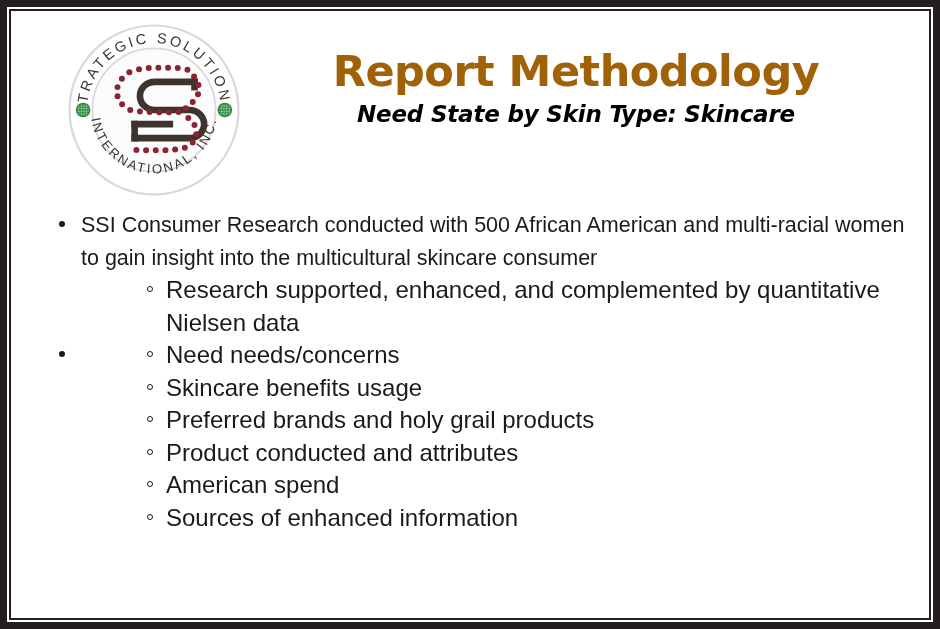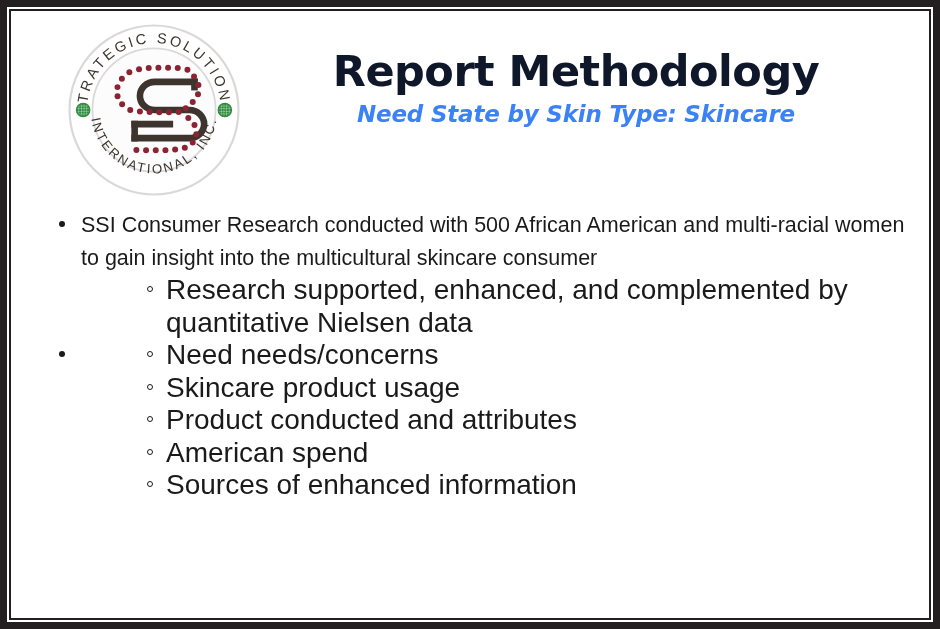--- a/index.html
+++ b/index.html
@@ -65,33 +65,33 @@
     position: absolute;
     left: 250px;
     top: 38px;
     width: 630px;
     text-align: center;
   }
   .main-title {
     font-family: "DejaVu Sans", sans-serif;
     font-size: 43px;
     font-weight: bold;
-    color: #0f172a;
+    color: #a16207;
     letter-spacing: -0.5px;
     line-height: 1.05;
     white-space: nowrap;
     text-align: center;
   }
   .sub-title {
     margin-top: 7px;
     font-family: "DejaVu Sans", sans-serif;
     font-size: 23px;
     font-weight: bold;
     font-style: italic;
-    color: #3b82f6;
+    color: #000000;
     letter-spacing: -0.2px;
     white-space: nowrap;
   }
 
   
   .body {
     position: absolute;
     left: 26px;
     top: 198px;
     right: 20px;
@@ -119,21 +119,21 @@
   li.b1 > .marker {
     position: absolute;
     left: 22px;
     top: 12px;
     width: 6px;
     height: 6px;
     border-radius: 50%;
     background: #1a1a1a;
   }
   li.b2 {
-    font-size: 28px;
+    font-size: 24px;
     line-height: 32.5px;
     padding-left: 43px;
   }
   li.b2 > .marker {
     position: absolute;
     left: 24px;
     top: 12px;
     width: 6px;
     height: 6px;
     border-radius: 50%;
@@ -258,21 +258,25 @@
 
         <li class="b1">
           <span class="marker"></span>
           <ul class="lvl2">
             <li class="b2">
               <span class="marker"></span>
               <span class="b2-text">Need needs/concerns</span>
             </li>
             <li class="b2">
               <span class="marker"></span>
-              <span class="b2-text">Skincare product usage</span>
+              <span class="b2-text">Skincare benefits usage</span>
+            </li>
+            <li class="b2">
+              <span class="marker"></span>
+              <span class="b2-text">Preferred brands and holy grail products</span>
             </li>
             <li class="b2">
               <span class="marker"></span>
               <span class="b2-text">Product conducted and attributes</span>
             </li>
             <li class="b2">
               <span class="marker"></span>
               <span class="b2-text">American spend</span>
             </li>
             <li class="b2">

